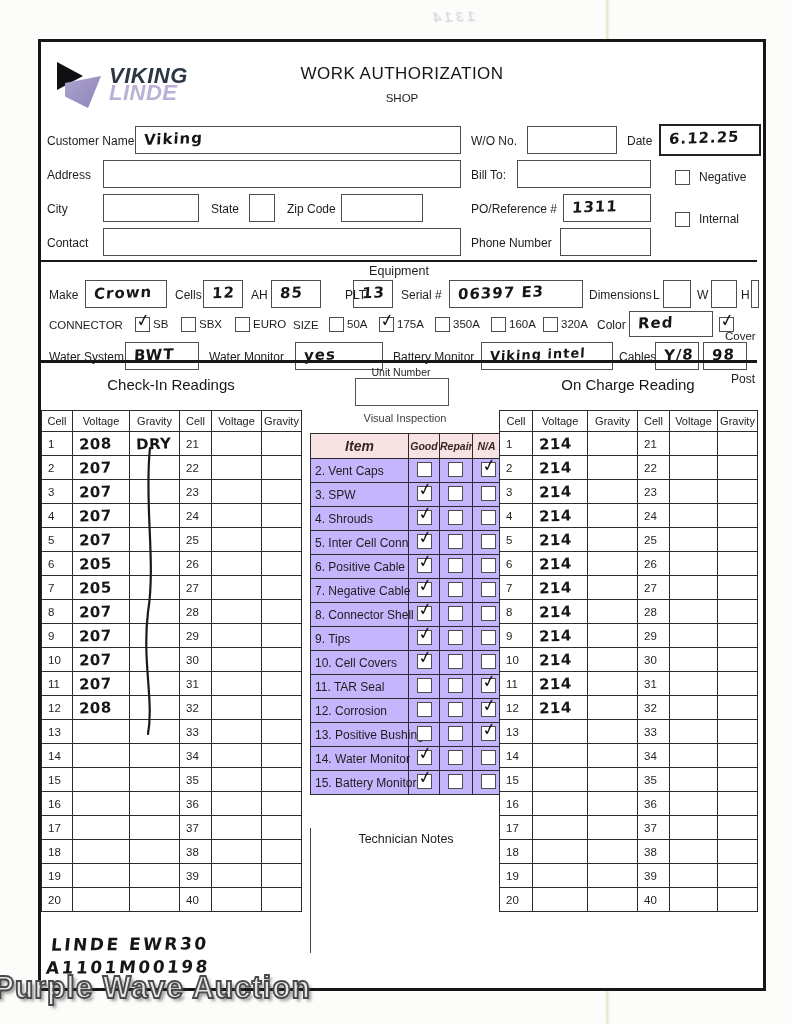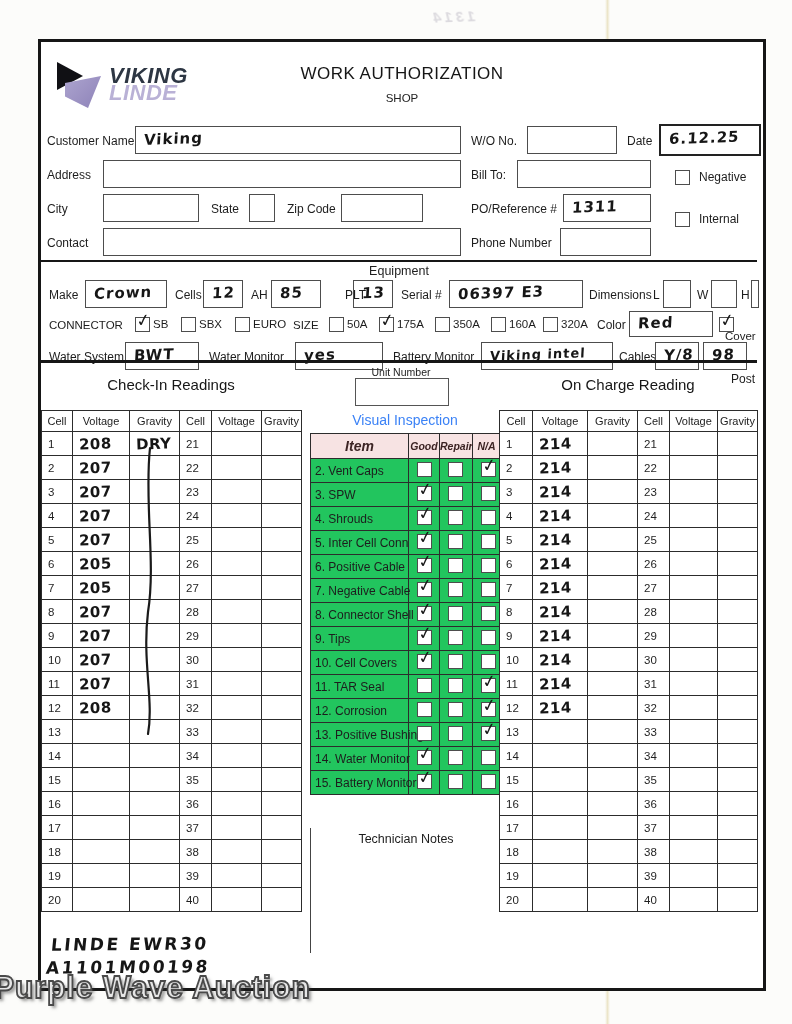--- a/index.html
+++ b/index.html
@@ -45,29 +45,29 @@
   .ttl-sub{top:50px;font-size:11.5px;color:#222;}
   
   .sec-div{position:absolute;left:0;width:716px;border-top:2.5px solid #161616;}
   
   table.rt{position:absolute;border-collapse:collapse;table-layout:fixed;background:#fff;}
   .rt th{border:1.5px solid #2c2c2c;font-size:11px;font-weight:400;height:20px;padding:0;color:#1c1c1c;}
   .rt td{border:1.5px solid #2c2c2c;height:23px;padding:0 0 0 6px;font-size:11.5px;vertical-align:middle;overflow:hidden;}
   .hv{font-family:"DejaVu Sans",sans-serif;font-weight:700;font-size:15px;display:inline-block;
         transform:rotate(-2deg);letter-spacing:.5px;color:#161616;white-space:nowrap;}
   
-  table.vit{position:absolute;border-collapse:collapse;table-layout:fixed;background:#22c55e;}
+  table.vit{position:absolute;border-collapse:collapse;table-layout:fixed;background:#c4b5fd;}
   .vit th{border:1.5px solid #2c2c2c;background:#f7e3e3;font-style:italic;font-weight:700;height:24px;padding:0;color:#3c2424;}
   .vit th.item-h{font-size:14px;}
   .vit th.s-h{font-size:10.5px;}
   .vit td{border:1.5px solid #2c2c2c;height:23px;padding:0;vertical-align:middle;}
   .vit td.item-l{font-size:12px;padding-left:4px;color:#1d1d1d;white-space:nowrap;}
   .vit td .cb{position:relative;display:inline-block;margin-left:8px;top:1px;}
   .sec-title{position:absolute;font-size:15px;color:#161616;text-align:center;}
-  .vi-title{position:absolute;font-size:14px;color:#3b82f6;text-align:center;}
+  .vi-title{position:absolute;font-size:11px;color:#404040;text-align:center;}
   .tech-area{position:absolute;border-left:1.5px solid #444;}
   .tech-lbl{display:block;text-align:center;font-size:12.5px;padding-top:4px;color:#1d1d1d;}
   .unit-lbl{position:absolute;font-size:10.5px;text-align:center;color:#1d1d1d;}
   .unit-box{position:absolute;border:1.6px solid #555;background:#fff;}
   .ditto{position:absolute;pointer-events:none;}
   .notes-hw{position:absolute;font-family:"DejaVu Sans",sans-serif;font-weight:700;font-size:17px;
         letter-spacing:2.5px;color:#161616;transform:rotate(-.5deg) skewX(-6deg);white-space:nowrap;}
   .watermark{position:absolute;left:-6px;top:970px;font-weight:900;font-size:30px;letter-spacing:1px;
         color:#e6e6e6;-webkit-text-stroke:1.8px #4a4a4a;text-shadow:3px 3px 3px rgba(60,60,60,.5);
         transform:scaleY(1.05);white-space:nowrap;}

